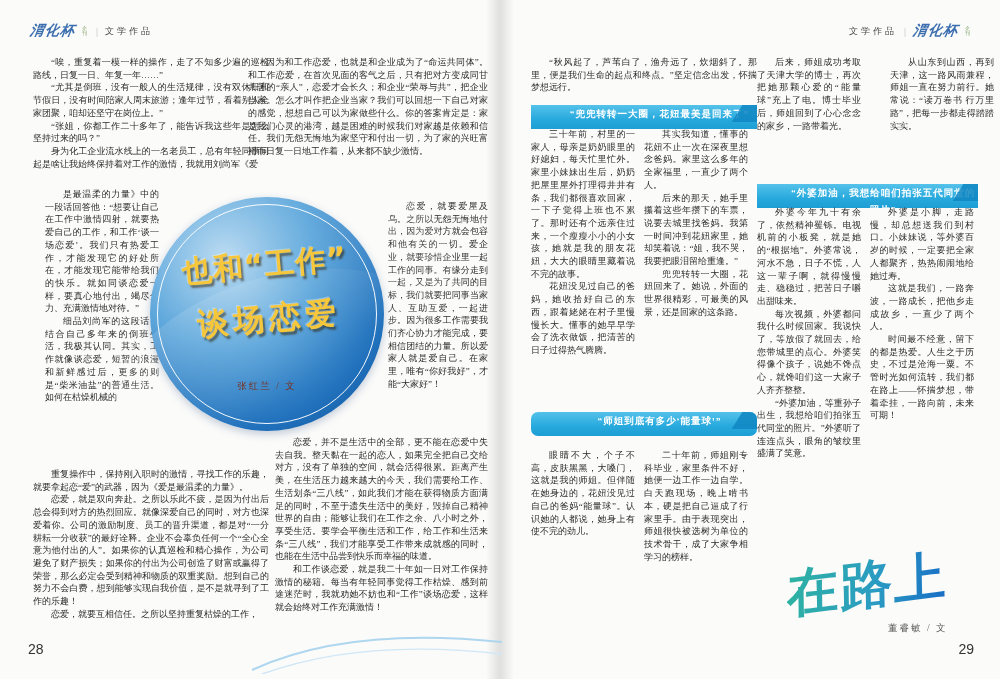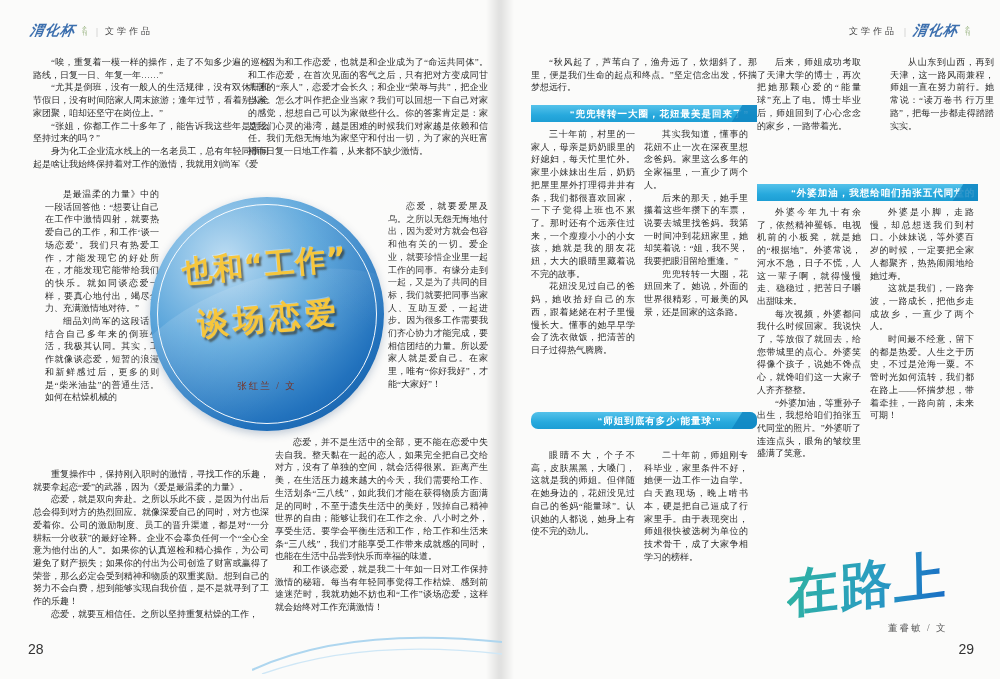--- a/index.html
+++ b/index.html
@@ -33,21 +33,21 @@
   #globe .swirl2 { position:absolute; left:22%; top:-12%; width:110%; height:85%; border-radius:50%;
     background:linear-gradient(200deg, rgba(255,255,255,.14), rgba(255,255,255,0) 60%); transform:rotate(14deg); }
   #globe-title { position:absolute; left:0; right:0; top:48px; text-align:center; transform:rotate(-5deg);
     font-family:"DejaVu Sans","Liberation Sans",sans-serif; font-weight:bold; color:#f6c63b;
     text-shadow:-1px -1px 0 rgba(255,255,255,.35), 2px 3px 2px rgba(45,30,0,.55); }
   #globe-title .l1 { font-size:30px; letter-spacing:1px; display:block; }
   #globe-title .l2 { font-size:31px; letter-spacing:5px; display:block; margin-top:12px; }
   #globe-author { position:absolute; left:0; right:0; top:183px; text-align:center; font-size:9.5px; color:#7c2f1c; letter-spacing:2px; }
 
   
-  .hbar { position:absolute; height:17px; background:linear-gradient(180deg,#55c2ea 0%,#27a9dd 60%,#1d9ed4 100%);
+  .hbar { position:absolute; height:24px; background:linear-gradient(180deg,#55c2ea 0%,#27a9dd 60%,#1d9ed4 100%);
     color:#fff; font-family:"Liberation Sans","DejaVu Sans",sans-serif; font-weight:bold; font-size:9.5px;
     text-align:center; line-height:17px; letter-spacing:1px; overflow:hidden;padding-left:31px; }
   .hbar::after { content:""; position:absolute; right:-6px; top:0; width:26px; height:17px;
     background:#0f86c2; transform:skewX(-32deg); opacity:.85; }
 
   
   #callig { position:absolute; left:786px; top:548px; width:200px; transform:rotate(-7deg) skewX(-6deg);
     font-family:"DejaVu Sans","Liberation Sans",sans-serif; font-weight:bold; font-size:52px; letter-spacing:2px;
     background:linear-gradient(100deg,#2fb3a0 0%,#2a9cc2 45%,#1667c5 85%);
     -webkit-background-clip:text; background-clip:text; color:transparent; }

